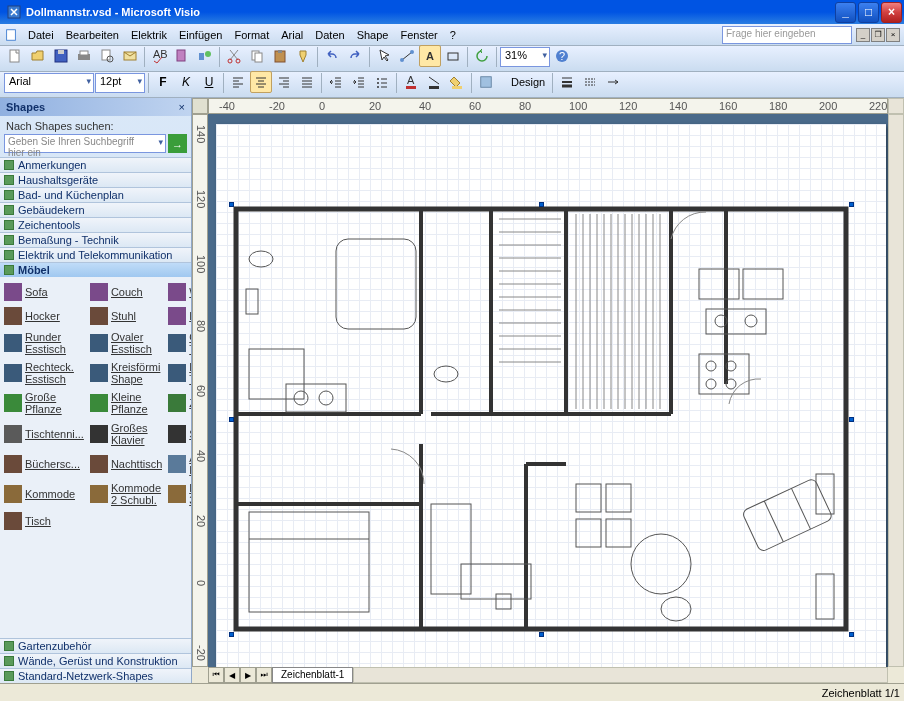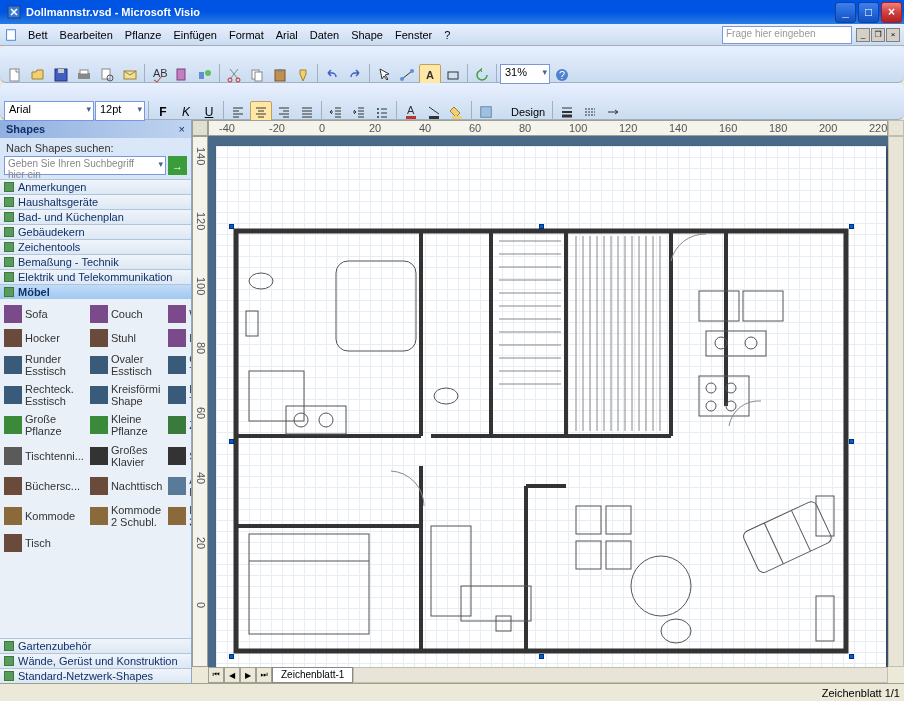--- a/index.html
+++ b/index.html
@@ -10,41 +10,41 @@
 .winbtns { display: flex; gap: 2px; }
 .winbtn { width: 21px; height: 21px; border-radius: 3px; display: flex; align-items: center; justify-content: center; font-weight: bold; font-family: Arial; font-size: 12px; color: white; }
 .winbtn.min, .winbtn.max { background: linear-gradient(to bottom, #3c80f0, #1050c0); border: 1px solid #1040a0; }
 .winbtn.close { background: linear-gradient(to bottom, #f08080, #d04040, #b02020); border: 1px solid #a02020; }
 .menubar { height: 22px; background: linear-gradient(to bottom, #e8f0ff, #cadcf0); display: flex; align-items: center; padding: 0 4px; border-bottom: 1px solid #a0b0c0; }
 .menubar .icon { width: 14px; height: 14px; margin-right: 4px; }
 .menuitem { padding: 2px 6px; cursor: default; }
 .helpbox { margin-left: auto; width: 130px; height: 18px; border: 1px solid #7a96df; background: white; padding: 1px 3px; color: #999; font-size: 10px; }
 .mdi-btns { display: flex; gap: 1px; margin-left: 4px; }
 .mdi-btn { width: 14px; height: 14px; background: #d4d0c8; border: 1px solid #808080; font-size: 8px; display: flex; align-items: center; justify-content: center; }
-.toolbar { height: 26px; background: linear-gradient(to bottom, #e8f0ff, #cadcf0); display: flex; align-items: flex-start; padding: 18px 4px; border-bottom: 1px solid #a0b0c0; gap: 1px; border-radius: 6px; }
+.toolbar { height: 26px; background: linear-gradient(to bottom, #e8f0ff, #cadcf0); display: flex; align-items: flex-end; padding: 4px 4px; border-bottom: 1px solid #a0b0c0; gap: 1px; }
 .tbtn { width: 22px; height: 22px; display: flex; align-items: center; justify-content: center; border-radius: 2px; }
 .tbtn svg { width: 16px; height: 16px; }
 .tsep { width: 1px; height: 20px; background: #a0b0c0; margin: 0 2px; }
 .combo { height: 20px; border: 1px solid #7a96df; background: white; padding: 1px 14px 1px 4px; position: relative; }
 .combo::after { content: "▾"; position: absolute; right: 2px; top: 2px; color: #4060a0; font-size: 9px; }
 .main { flex: 1; display: flex; overflow: hidden; }
 .sidebar { width: 192px; background: linear-gradient(to bottom, #dae8f8, #c4daf0); border-right: 1px solid #90a8c8; display: flex; flex-direction: column; }
 .sidehdr { height: 18px; background: linear-gradient(to right, #90b0e0, #c0d4f0); color: #10306a; font-weight: bold; padding: 2px 6px; display: flex; align-items: center; }
 .sidehdr .x { margin-left: auto; font-weight: normal; }
 .searchlbl { padding: 4px 6px 2px; color: #333; }
 .searchrow { display: flex; padding: 0 4px 4px; gap: 2px; }
 .searchbox { flex: 1; height: 19px; border: 1px solid #7a96df; background: white; padding: 1px 14px 1px 3px; position: relative; color: #888; font-size: 10px; }
 .searchbox::after { content: "▾"; position: absolute; right: 2px; top: 2px; color: #4060a0; font-size: 9px; }
 .gobtn { width: 19px; height: 19px; background: #3a9d3a; display: flex; align-items: center; justify-content: center; color: white; font-weight: bold; }
 .stencils { flex: 1; display: flex; flex-direction: column; overflow: hidden; }
 .stencil-hdr { height: 15px; background: linear-gradient(to bottom, #f0f4fa, #dce8f4); border-top: 1px solid #b0c4dc; padding: 1px 4px; display: flex; align-items: center; font-size: 10px; color: #10306a; }
 .stencil-hdr .sicon { width: 10px; height: 10px; background: #5a9a5a; margin-right: 4px; border: 1px solid #3a7a3a; }
 .stencil-hdr.active { background: linear-gradient(to bottom, #c0dcf8, #a0c8f0); font-weight: bold; }
 .shapes-grid { flex: 1; background: #eaf0f8; overflow-y: auto; padding: 4px 2px; display: grid; grid-template-columns: repeat(3, 1fr); gap: 2px; align-content: start; }
-.shape-item { display: flex; align-items: center; gap: 3px; padding: 2px; font-size: 9px; color: #333; }
+.shape-item { display: flex; align-items: center; gap: 3px; padding: 2px; font-size: 9px; color: #333; text-decoration: underline; }
 .shape-swatch { width: 18px; height: 18px; flex-shrink: 0; }
 .shape-lbl { overflow: hidden; text-overflow: ellipsis; line-height: 1.1; }
 .stencils-bottom { margin-top: auto; }
 .canvas-area { flex: 1; display: flex; flex-direction: column; background: #0f172a; overflow: hidden; }
 .rulers-row { display: flex; height: 16px; }
 .ruler-corner { width: 16px; height: 16px; background: #e0e0d0; border: 1px solid #a0a090; }
 .ruler-h { flex: 1; background: #f4f4ec; border: 1px solid #a0a090; position: relative; overflow: hidden; font-size: 7px; color: #555; }
 .ruler-h span { position: absolute; top: 1px; }
 .canvas-row { flex: 1; display: flex; overflow: hidden; }
 .ruler-v { width: 16px; background: #f4f4ec; border: 1px solid #a0a090; position: relative; font-size: 7px; color: #555; }
@@ -75,23 +75,23 @@
     <div class="winbtn min">_</div>
     <div class="winbtn max">□</div>
     <div class="winbtn close">×</div>
   </div>
 </div>
 
 <div class="menubar">
   <svg class="icon" viewBox="0 0 16 16">
       <rect x="3" y="2" width="10" height="12" fill="white" stroke="#3a7ad0"></rect>
     </svg>
-  <span class="menuitem">Bett</span>
+  <span class="menuitem">Datei</span>
   <span class="menuitem">Bearbeiten</span>
-  <span class="menuitem">Pflanze</span>
+  <span class="menuitem">Elektrik</span>
   <span class="menuitem">Einfügen</span>
   <span class="menuitem">Format</span>
   <span class="menuitem">Arial</span>
   <span class="menuitem">Daten</span>
   <span class="menuitem">Shape</span>
   <span class="menuitem">Fenster</span>
   <span class="menuitem">?</span>
   <div class="helpbox">Frage hier eingeben</div>
   <div class="mdi-btns">
     <div class="mdi-btn">_</div>

